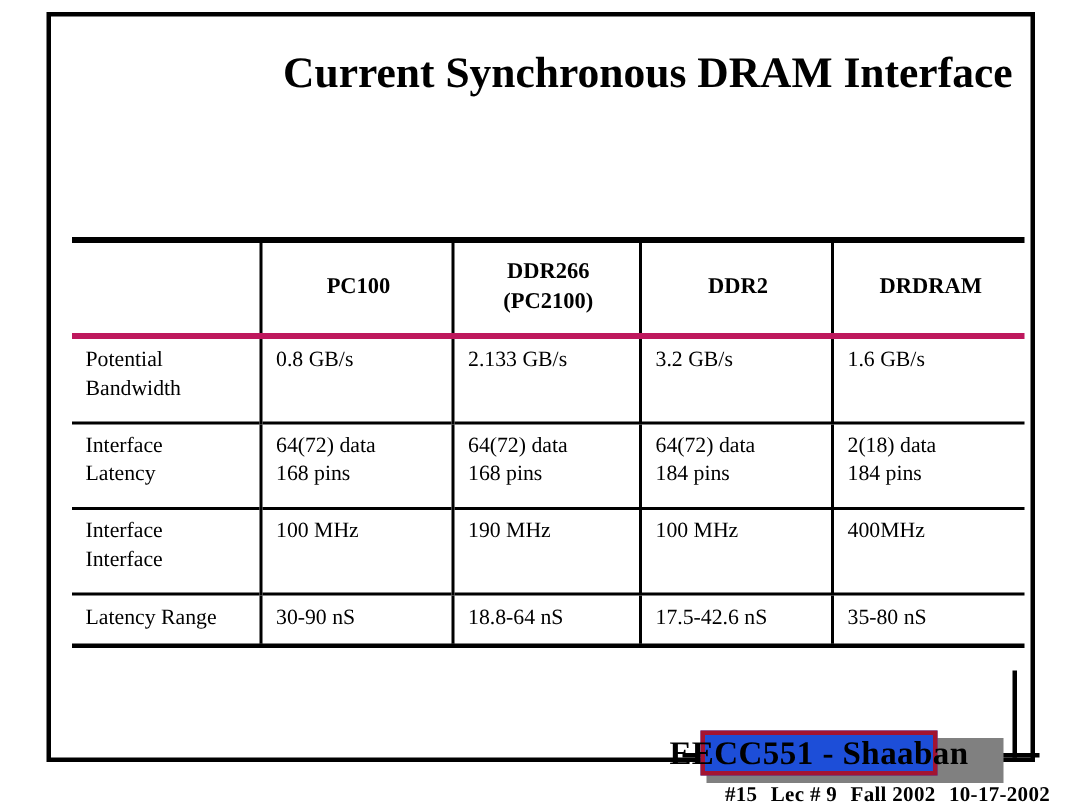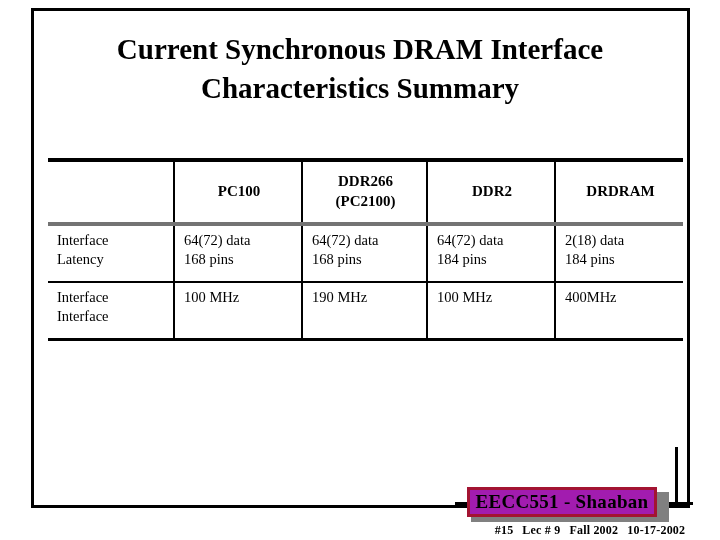--- a/index.html
+++ b/index.html
@@ -36,20 +36,21 @@
     width: 630px;
     text-align: center;
     font-weight: bold;
     font-size: 29px;
     line-height: 1.33;
     letter-spacing: 0px;
   }
   #slide-title .line {
     display: block;
     white-space: nowrap;
+    text-align: right;
   }
 
   
   #specs-table {
     position: absolute;
     left: 48px;
     top: 158px;
     width: 635px;
     border-collapse: collapse;
     table-layout: fixed;
@@ -80,21 +81,21 @@
     font-weight: bold;
     text-align: center;
     font-size: 15px;
     vertical-align: middle;
     height: 52px;
     padding-top: 4px;
     padding-bottom: 4px;
   }
   #specs-table thead tr {
     border-top: 4px solid #000000;
-    border-bottom: 4px solid #737373;
+    border-bottom: 4px solid #be185d;
   }
   #specs-table thead th .hl { display: block; white-space: nowrap; }
 
   
   #specs-table tbody tr { border-bottom: 2px solid #000000; }
   #specs-table tbody tr:last-child { border-bottom: 3px solid #000000; }
   #specs-table tbody td { height: 45px; }
   #specs-table tbody tr.r-latency td { height: 22px; vertical-align: middle; }
   #specs-table tbody td .cl { display: block; white-space: nowrap; }
 
@@ -139,57 +140,56 @@
     left: 16px;
     top: 5px;
     width: 198px;
     height: 30px;
     background: #808080;
   }
   #footer-badge {
     position: absolute;
     left: 12px;
     top: 0px;
-    width: 190px;
+    width: 158px;
     height: 30px;
-    background: #a21caf;
+    background: #1d4ed8;
     border: 3px solid #a31432;
     box-sizing: border-box;
     display: flex;
     align-items: center;
     justify-content: center;
     font-weight: bold;
-    font-size: 19px;
+    font-size: 22px;
     letter-spacing: 0.3px;
     white-space: nowrap;
   }
 
   
   #footer-fineprint {
     position: absolute;
     left: 480px;
     top: 523px;
     width: 220px;
-    text-align: center;
-    font-size: 12px;
+    text-align: right;
+    font-size: 14px;
     font-weight: bold;
     white-space: nowrap;
     letter-spacing: 0.2px;
   }
   #footer-fineprint span { display: inline-block; }
   #footer-fineprint .gap { width: 9px; }
 </style>
 </head>
 <body>
 
 <div id="slide-frame"></div>
 
 <div id="slide-title">
   <span class="line">Current Synchronous DRAM Interface</span>
-  <span class="line">Characteristics Summary</span>
 </div>
 
 <table id="specs-table">
   <colgroup>
     <col class="c-label">
       <col class="c-data">
       <col class="c-data3">
       <col class="c-data4">
       <col class="c-data5">
   </colgroup>
@@ -208,20 +208,38 @@
       <th>
         <span class="hl">DDR2</span>
       </th>
       <th>
         <span class="hl">DRDRAM</span>
       </th>
     </tr>
   </thead>
   <tbody>
 
+    <tr class="r-bandwidth">
+      <td>
+        <span class="cl">Potential</span>
+        <span class="cl">Bandwidth</span>
+      </td>
+      <td>
+        <span class="cl">0.8 GB/s</span>
+      </td>
+      <td>
+        <span class="cl">2.133 GB/s</span>
+      </td>
+      <td>
+        <span class="cl">3.2 GB/s</span>
+      </td>
+      <td>
+        <span class="cl">1.6 GB/s</span>
+      </td>
+    </tr>
 
     <tr class="r-signals">
       <td>
         <span class="cl">Interface</span>
         <span class="cl">Latency</span>
       </td>
       <td>
         <span class="cl">64(72) data</span>
         <span class="cl">168 pins</span>
       </td>
@@ -251,20 +269,37 @@
         <span class="cl">190 MHz</span>
       </td>
       <td>
         <span class="cl">100 MHz</span>
       </td>
       <td>
         <span class="cl">400MHz</span>
       </td>
     </tr>
 
+    <tr class="r-latency">
+      <td>
+        <span class="cl">Latency Range</span>
+      </td>
+      <td>
+        <span class="cl">30-90 nS</span>
+      </td>
+      <td>
+        <span class="cl">18.8-64 nS</span>
+      </td>
+      <td>
+        <span class="cl">17.5-42.6 nS</span>
+      </td>
+      <td>
+        <span class="cl">35-80 nS</span>
+      </td>
+    </tr>
 
   </tbody>
 </table>
 
 <div id="footer-badge-wrap">
   <div id="badge-left-connector"></div>
   <div id="badge-right-connector"></div>
   <div id="badge-right-stub"></div>
   <div id="footer-badge-shadow"></div>
   <div id="footer-badge" style="border-color: rgb(163, 20, 50);">

